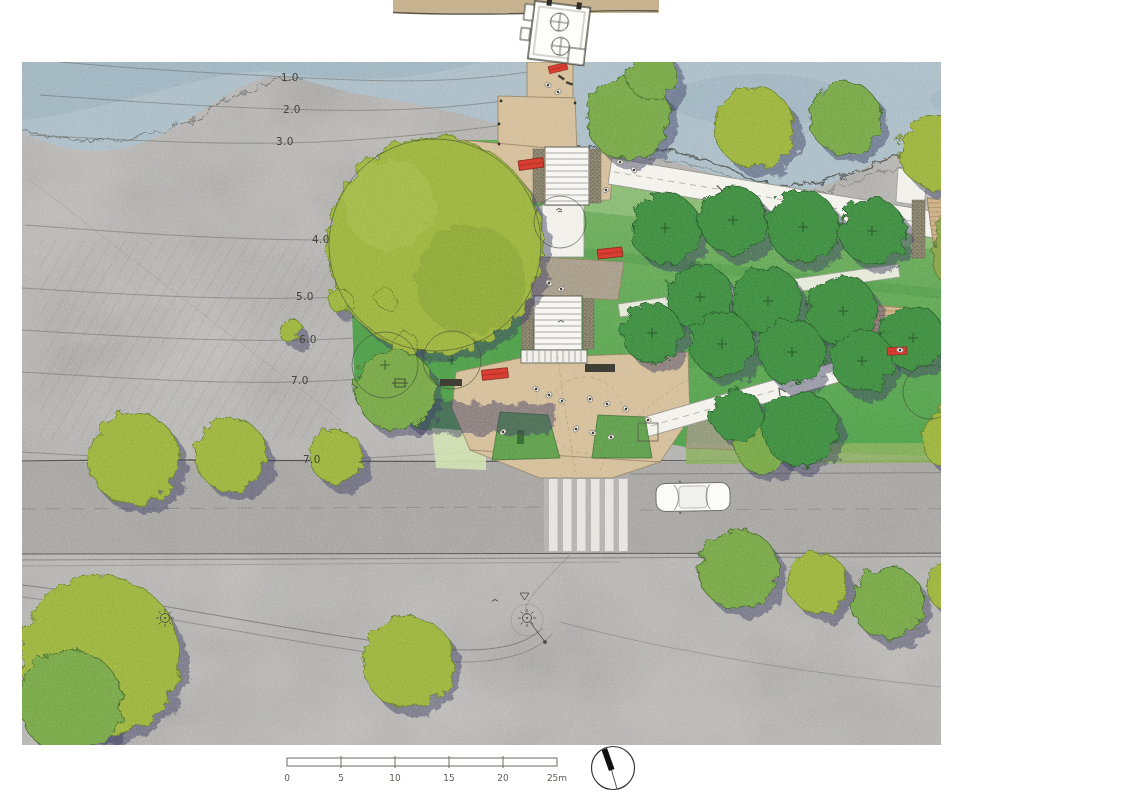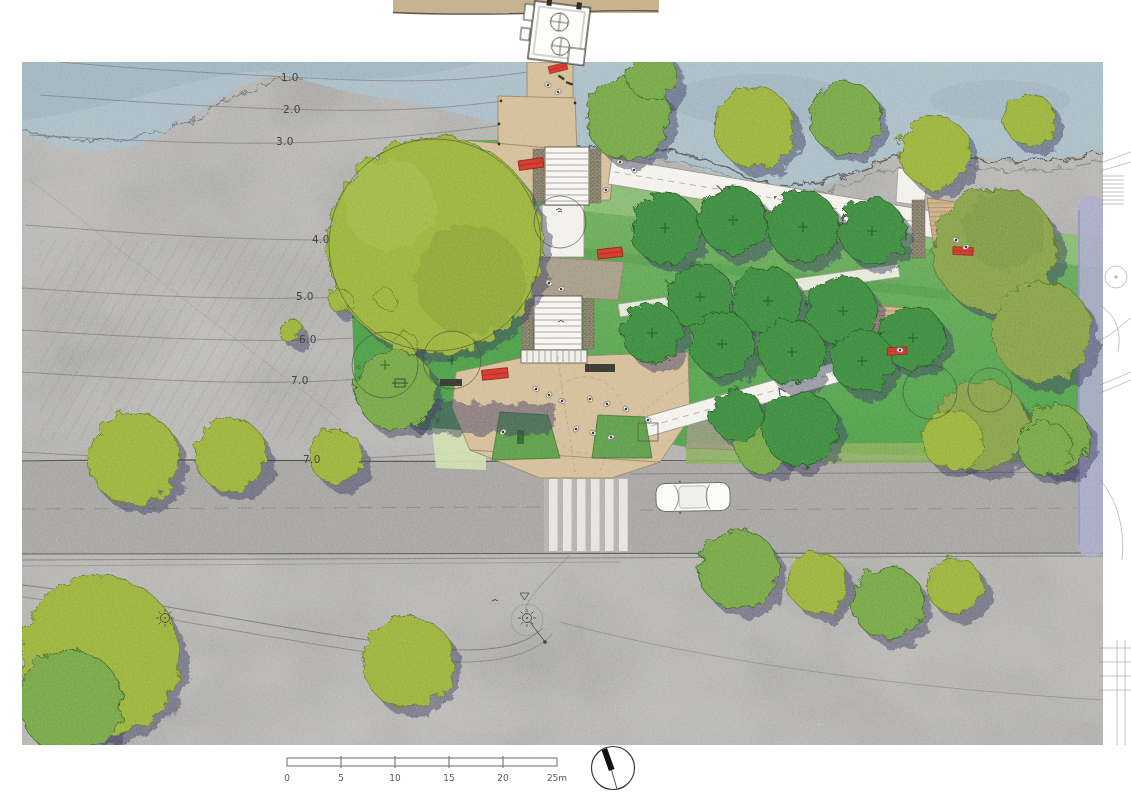--- a/index.html
+++ b/index.html
@@ -1,16 +1,16 @@
 <!DOCTYPE html>
 <html><head>
 <meta charset="utf-8">
 <style>
   html,body{margin:0;padding:0;background:#ffffff;}
-  .sheet{position:relative;width:1131px;height:800px;background:#ffffff;overflow:hidden;
+  .sheet{position:relative;width:941px;height:800px;background:#ffffff;overflow:hidden;
          font-family:"Liberation Sans", sans-serif;}
   svg{display:block}
   text{font-family:"DejaVu Sans", sans-serif;}
   .contour-label{font-size:10.5px;fill:#45443e;letter-spacing:.4px;}
   .scale-label{font-size:9px;fill:#5c5c58;}
   
   .tyg{fill:#9ab23f;stroke:#667c2e;stroke-width:1;}
   .tmg{fill:#74a548;stroke:#47682f;stroke-width:1;}
   .tdg{fill:#3f8a42;stroke:#2c5a2c;stroke-width:1;}
   .tol{fill:#85a04c;stroke:#5c7333;stroke-width:1;}

